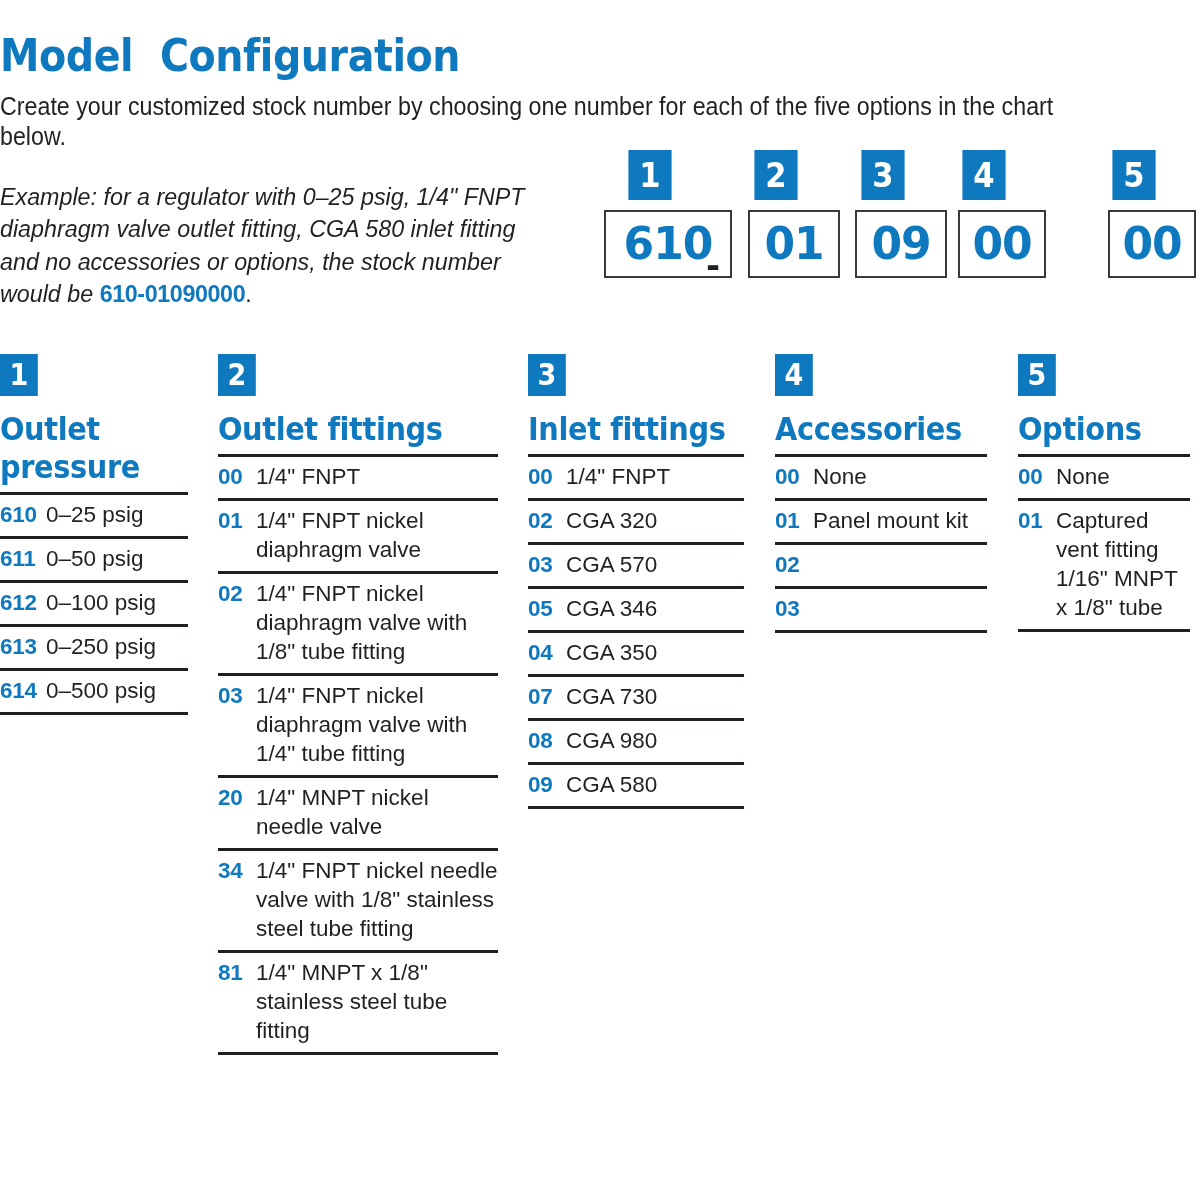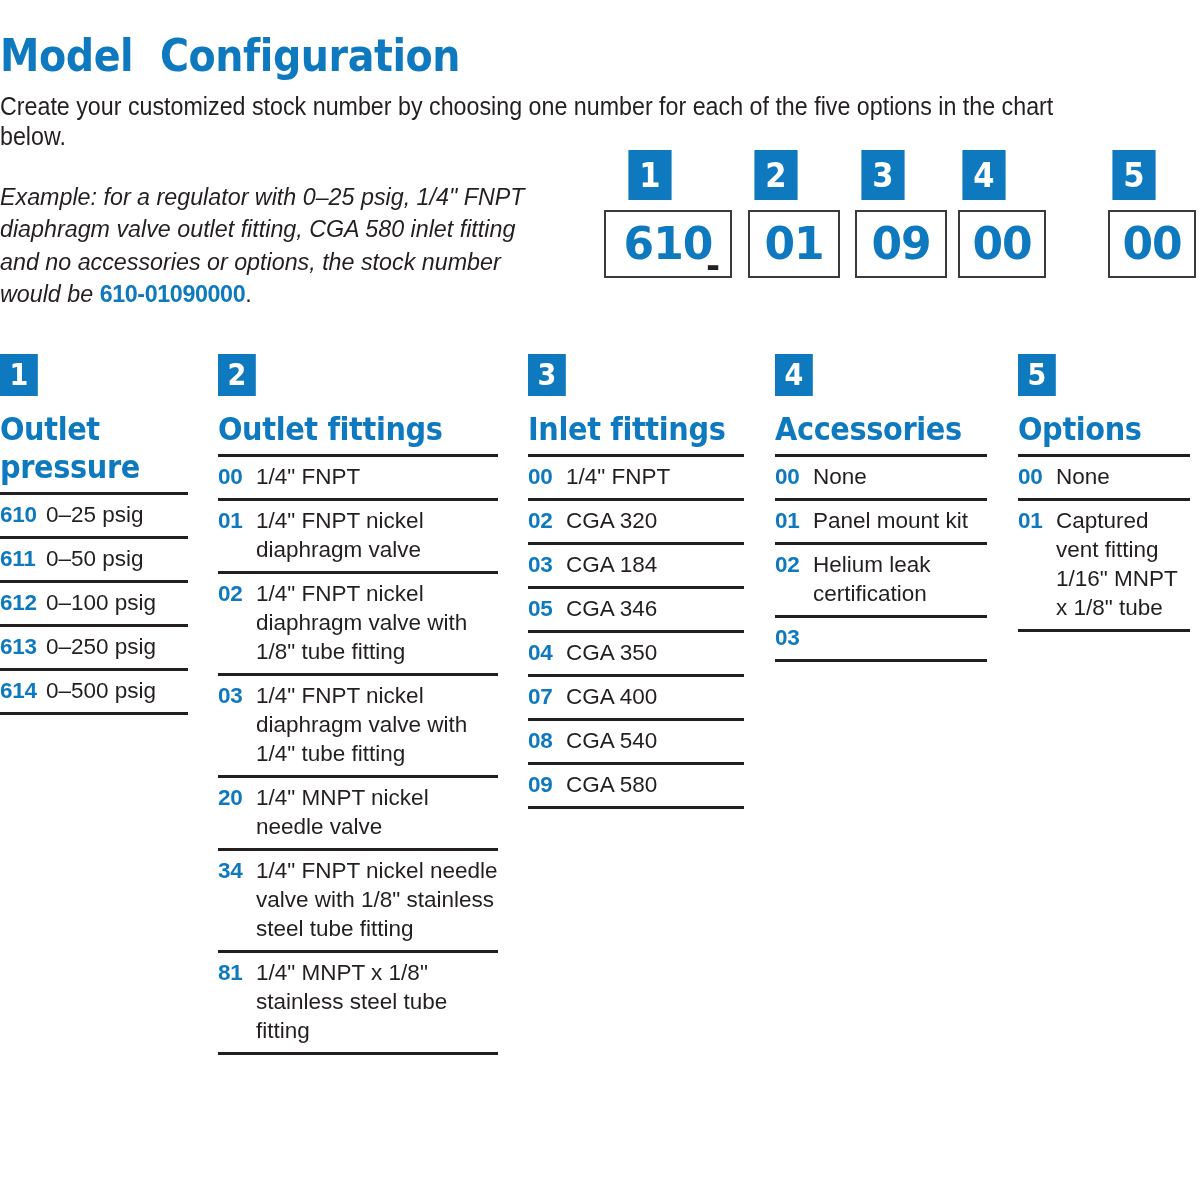--- a/index.html
+++ b/index.html
@@ -305,37 +305,37 @@
           <div class="row">
             <span class="code">00</span>
             <span class="desc">1/4" FNPT</span>
           </div>
           <div class="row">
             <span class="code">02</span>
             <span class="desc">CGA 320</span>
           </div>
           <div class="row">
             <span class="code">03</span>
-            <span class="desc">CGA 184</span>
+            <span class="desc">CGA 570</span>
           </div>
           <div class="row">
             <span class="code">05</span>
             <span class="desc">CGA 346</span>
           </div>
           <div class="row">
             <span class="code">04</span>
             <span class="desc">CGA 350</span>
           </div>
           <div class="row">
             <span class="code">07</span>
-            <span class="desc">CGA 400</span>
+            <span class="desc">CGA 730</span>
           </div>
           <div class="row">
             <span class="code">08</span>
-            <span class="desc">CGA 540</span>
+            <span class="desc">CGA 980</span>
           </div>
           <div class="row">
             <span class="code">09</span>
             <span class="desc">CGA 580</span>
           </div>
         </div>
       </div>
       <div class="col" id="col-4">
         <div class="col-badge">4</div>
         <div class="col-title">Accessories</div>
@@ -343,21 +343,20 @@
           <div class="row">
             <span class="code">00</span>
             <span class="desc">None</span>
           </div>
           <div class="row">
             <span class="code">01</span>
             <span class="desc">Panel mount kit</span>
           </div>
           <div class="row">
             <span class="code">02</span>
-            <span class="desc">Helium leak certification</span>
           </div>
           <div class="row">
             <span class="code">03</span>
           </div>
         </div>
       </div>
       <div class="col" id="col-5">
         <div class="col-badge">5</div>
         <div class="col-title">Options</div>
         <div class="rows">

